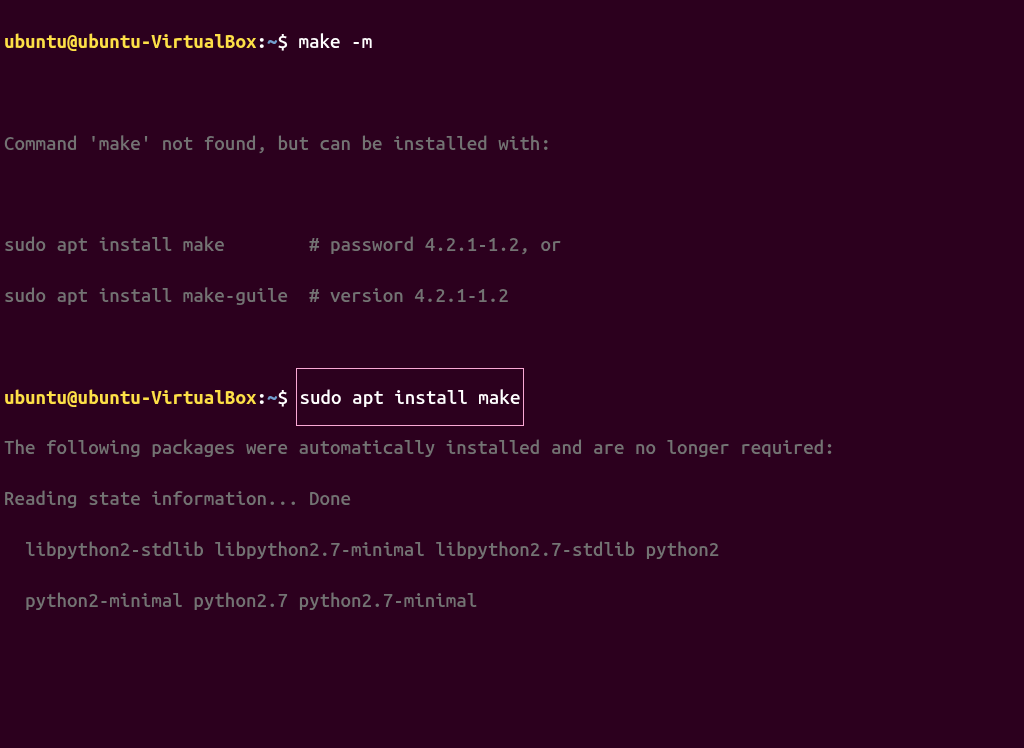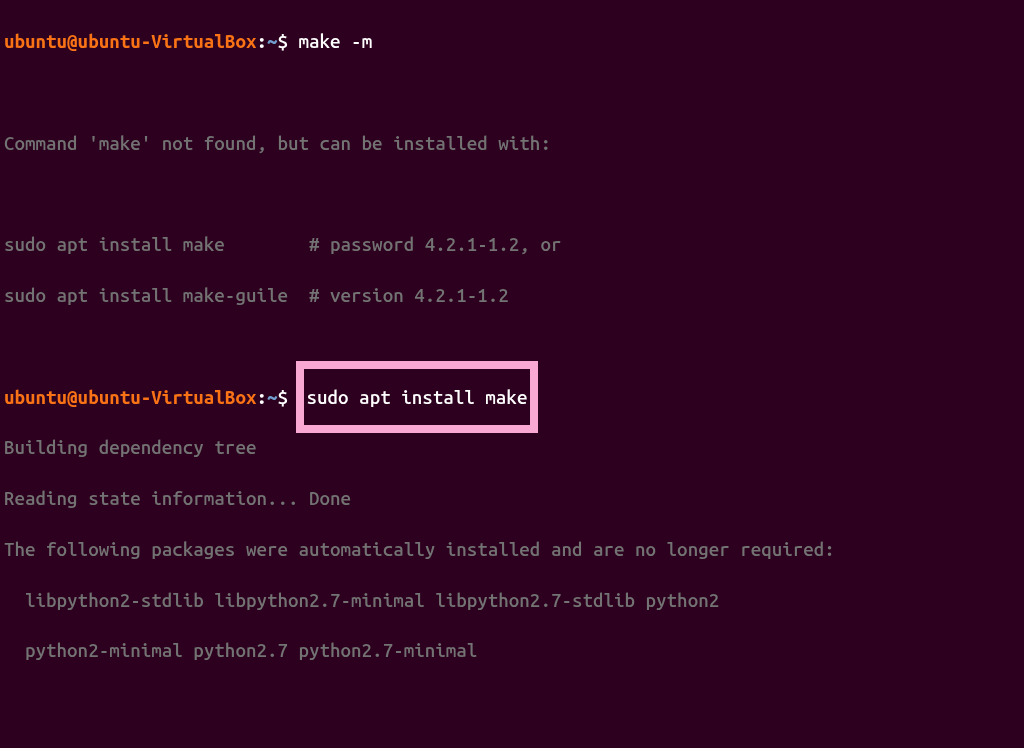--- a/index.html
+++ b/index.html
@@ -16,64 +16,63 @@
     width: 1024px;
     height: 748px;
     padding: 4px 4px;
     overflow: hidden;
     font-weight: 500;
   }
   .terminal {
     white-space: pre;
   }
   .prompt-user {
-    color: #f97316;
+    color: #fde047;
     font-weight: bold;
   }
   .prompt-colon {
     color: #ffffff;
     font-weight: bold;
   }
   .prompt-path {
     color: #729fcf;
     font-weight: bold;
   }
   .prompt-dollar {
     color: #ffffff;
   }
   .cmd {
     color: #ffffff;
   }
   .out {
     color: #737373;
   }
   .highlight-box {
-    border: 8px solid #f9a8d4;
+    border: 1px solid #f9a8d4;
     padding: 17px 3px;
     margin-left: -3px;
   }
   .line {
     display: block;
   }
 </style>
 </head>
 <body>
 
 <div class="terminal">
 <span class="line"><span class="prompt-user">ubuntu@ubuntu-VirtualBox</span><span class="prompt-colon">:</span><span class="prompt-path">~</span><span class="prompt-dollar">$ </span><span class="cmd">make -m</span></span>
 <span class="line out"> </span>
 <span class="line out">Command 'make' not found, but can be installed with:</span>
 <span class="line out"> </span>
 <span class="line out">sudo apt install make        # password 4.2.1-1.2, or</span>
 <span class="line out">sudo apt install make-guile  # version 4.2.1-1.2</span>
 <span class="line out"> </span>
 <span class="line"><span class="prompt-user">ubuntu@ubuntu-VirtualBox</span><span class="prompt-colon">:</span><span class="prompt-path">~</span><span class="prompt-dollar">$ </span><span class="cmd highlight-box">sudo apt install make</span></span>
-<span class="line out">Building dependency tree</span>
+<span class="line out">The following packages were automatically installed and are no longer required:</span>
 <span class="line out">Reading state information... Done</span>
-<span class="line out">The following packages were automatically installed and are no longer required:</span>
 <span class="line out">  libpython2-stdlib libpython2.7-minimal libpython2.7-stdlib python2</span>
 <span class="line out">  python2-minimal python2.7 python2.7-minimal</span>
 
 
 
 
 
 
 
 

